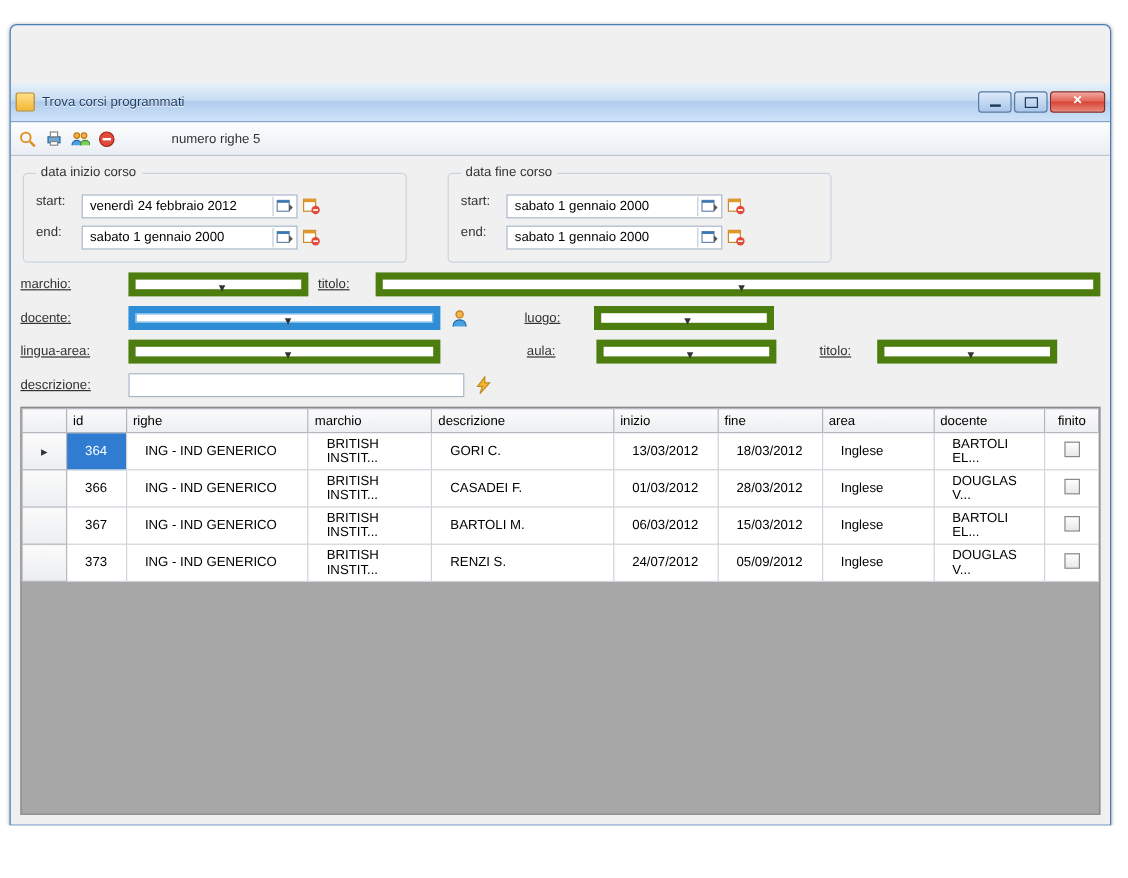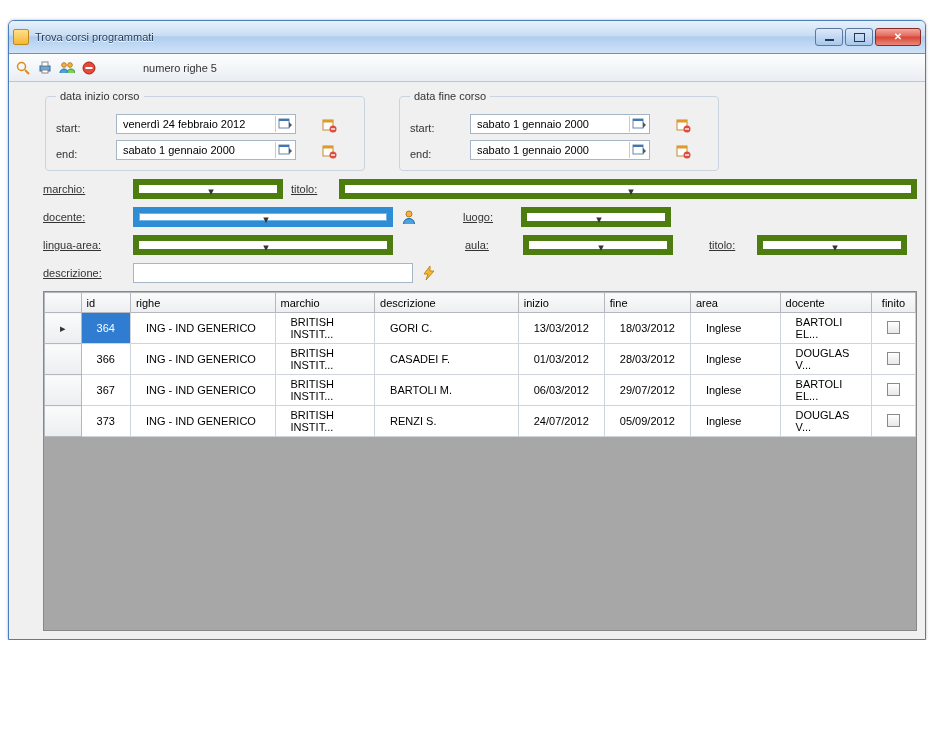--- a/index.html
+++ b/index.html
@@ -1,37 +1,37 @@
 <!DOCTYPE html>
 <html><head>
 <meta charset="utf-8">
 <style>
   * { box-sizing: border-box; font-family: "Segoe UI", Tahoma, sans-serif; font-size: 11px; }
   body { margin: 0; background: #fff; padding: 20px 0 0 8px; }
   .window { width: 918px; border: 1px solid #4a7fbf; border-radius: 6px 6px 0 0; overflow: hidden; background: #f0f0f0; box-shadow: 0 0 3px rgba(0,0,0,0.3); }
-  .titlebar { height: 32px; background: linear-gradient(to bottom, #e8f1fb 0%, #c8ddf4 45%, #b0cdee 50%, #cfe3f8 100%); display:flex; align-items:center; padding: 16px 4px; border-bottom:1px solid #6f92bf; }
+  .titlebar { height: 32px; background: linear-gradient(to bottom, #e8f1fb 0%, #c8ddf4 45%, #b0cdee 50%, #cfe3f8 100%); display:flex; align-items:center; padding: 16px 4px; border-bottom:1px solid #6f92bf;margin-top:48px; }
   .titlebar .icon-app { width:16px; height:16px; margin-right:6px; background: linear-gradient(#ffe08a,#f5b733); border:1px solid #c08a1a; border-radius:2px; position:relative; }
   .titlebar .title { color:#1e395b; text-shadow: 0 1px #fff; }
   .winbtns { margin-left:auto; display:flex; gap:2px; }
   .winbtn { width:28px; height:18px; border:1px solid #5a79a0; border-radius:3px; background:linear-gradient(#dce9f9,#a9c7ea); display:flex; align-items:center; justify-content:center; color:#1e395b; font-size:10px; line-height:1; cursor:default;}
   .winbtn.close { width:46px; background:linear-gradient(#f3a7a0,#e1675a 45%,#d94433 50%,#e8897c); border-color:#8a2c21; color:#fff;}
   .winbtn.close::before { content:"✕"; font-weight:bold; font-size:10px;}
   .winbtn.min::before { content:""; width:9px; height:2px; background:#1e395b; margin-top:6px;}
   .winbtn.max::before { content:""; width:9px; height:7px; border:1px solid #1e395b; }
 
   .toolbar { height:28px; background:linear-gradient(#fdfdfd,#e9eef4); border-bottom:1px solid #bcc6d2; display:flex; align-items:center; padding:0 6px; gap:6px; }
   .tbicon { width:16px; height:16px; display:inline-flex; align-items:center; justify-content:center; }
   .tbicon svg { width:16px; height:16px; }
   .tb-label { margin-left:40px; color:#333; }
 
-  .client { background:#f0f0f0; padding:8px;margin-left:26px; }
+  .client { background:#f0f0f0; padding:8px; }
   .filters-row { display:flex; gap:30px; margin-bottom:8px;}
   fieldset.group { border:1px solid #c9d4df; border-radius:4px; padding:6px 10px 10px; background:#f0f0f0; }
   fieldset.group legend { color:#333; padding:0 4px; }
-  .grp-row { display:flex; align-items:flex-end; gap:24px; margin-top:6px; }
+  .grp-row { display:flex; align-items:flex-start; gap:2px; margin-top:6px; }
   .grp-row label { width:36px; color:#333; }
   .datepick { display:inline-flex; align-items:center; border:1px solid #a7b6c7; background:#fff; height:20px; padding:0 2px 0 6px; min-width:180px; }
   .datepick .txt { flex:1; }
   .datepick .cal-btn { width:18px; height:16px; border-left:1px solid #c0ccd8; display:flex; align-items:center; justify-content:center; cursor:pointer;}
   .mini-btn { width:18px; height:18px; display:inline-flex; align-items:center; justify-content:center; cursor:pointer;}
 
   .form-grid { display:grid; grid-template-columns: 90px auto; row-gap:8px; align-items:center; margin-top:4px;}
   .form-grid .lab { color:#333;text-decoration:underline; }
   .valcell { display:flex; align-items:center; gap:8px;}
   .combo { display:inline-flex; align-items:center; border:6px solid #4d7c0f; background:#fff; height:20px; padding:0 0 0 6px;flex-direction:column; }
@@ -300,21 +300,21 @@
               <td>DOUGLAS V...</td>
               <td class="checkbox-cell"><span class="cb"></span></td>
             </tr>
             <tr>
               <td class="rowheader"></td>
               <td class="idcell">367</td>
               <td>ING - IND GENERICO</td>
               <td>BRITISH INSTIT...</td>
               <td>BARTOLI M.</td>
               <td>06/03/2012</td>
-              <td>29/07/2012</td>
+              <td>15/03/2012</td>
               <td>Inglese</td>
               <td>BARTOLI EL...</td>
               <td class="checkbox-cell"><span class="cb"></span></td>
             </tr>
             <tr>
               <td class="rowheader"></td>
               <td class="idcell">373</td>
               <td>ING - IND GENERICO</td>
               <td>BRITISH INSTIT...</td>
               <td>RENZI S.</td>

